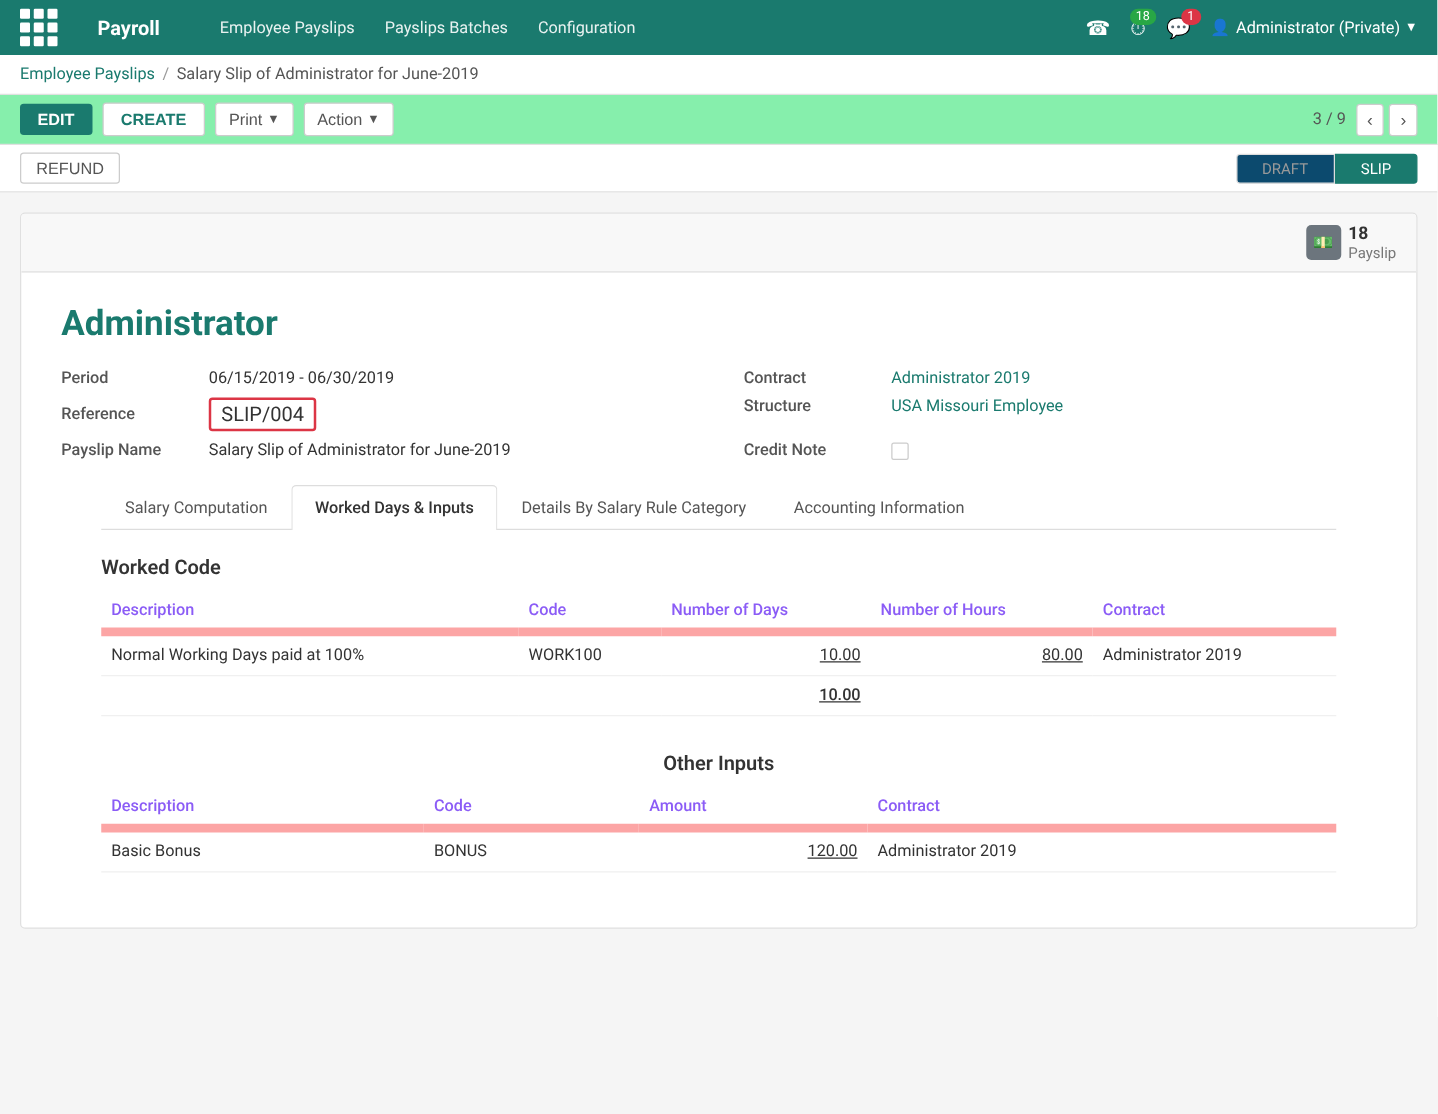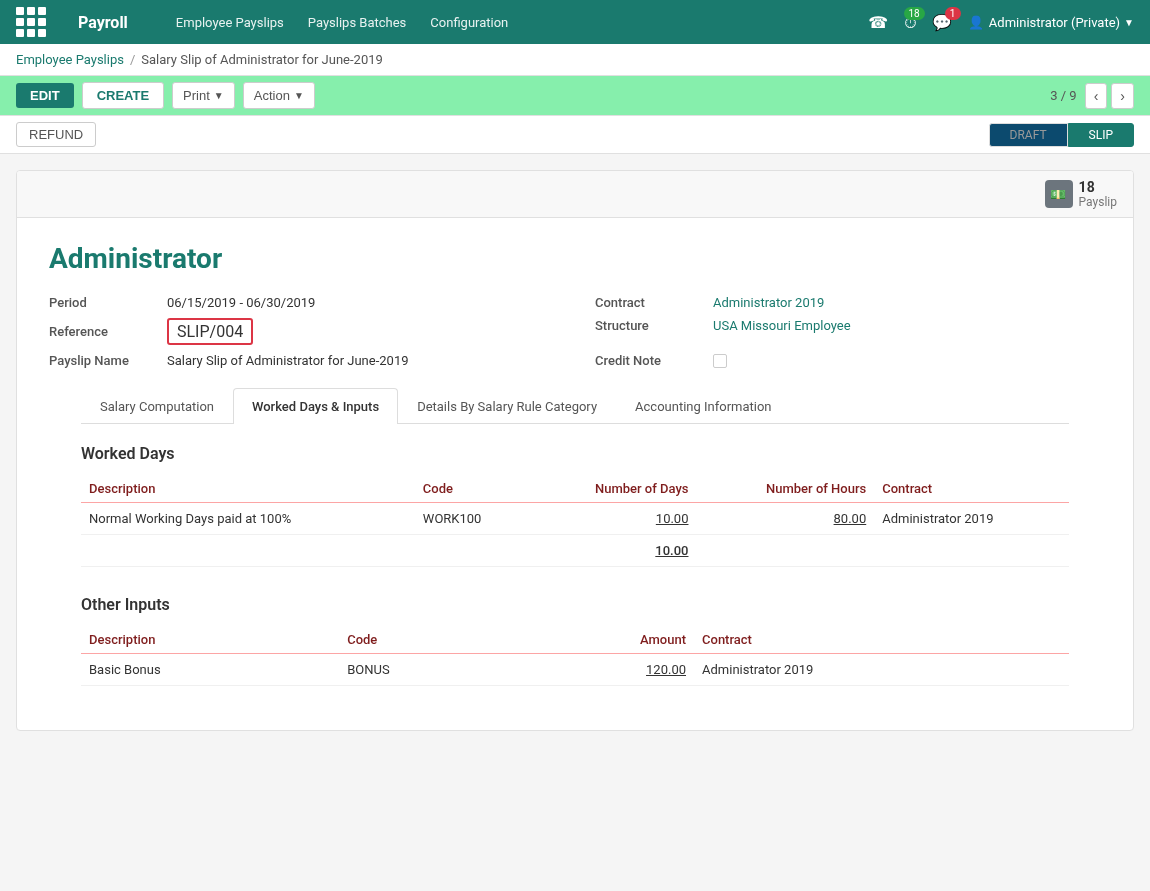--- a/index.html
+++ b/index.html
@@ -245,31 +245,31 @@
       font-weight: 600;
       color: #333;
       margin-bottom: 12px;
     }
 
     
     .data-table { width: 100%; border-collapse: collapse; font-size: 13px; }
     .data-table th {
       text-align: left;
       padding: 6px 8px;
-      color: #7f1d1d;
+      color: #8b5cf6;
       font-weight: 500;
-      border-bottom: 1px solid #fca5a5;
+      border-bottom: 7px solid #fca5a5;
     }
     .data-table td {
       padding: 8px 8px;
       color: #333;
       border-bottom: 1px solid #f0f0f0;
     }
     .data-table td.num { text-align: right; text-decoration: underline; }
-    .data-table th.num { text-align: right; }
+    .data-table th.num { }
     .total-row td {
       border-top: 1px solid #ddd;
       font-weight: 500;
       padding-top: 8px;
     }
     .total-num { text-align: right; }
 
     .caret { font-size: 10px; }
   </style>
 </head>
@@ -404,21 +404,21 @@
 
       <div class="tabs">
         <div class="tab">Salary Computation</div>
         <div class="tab active">Worked Days &amp; Inputs</div>
         <div class="tab">Details By Salary Rule Category</div>
         <div class="tab">Accounting Information</div>
       </div>
 
       <div class="tab-content">
 
-        <div class="section-heading">Worked Days</div>
+        <div class="section-heading">Worked Code</div>
         <table class="data-table">
           <thead>
             <tr>
               <th>Description</th>
               <th>Code</th>
               <th class="num">Number of Days</th>
               <th class="num">Number of Hours</th>
               <th>Contract</th>
             </tr>
           </thead>
@@ -433,21 +433,21 @@
             <tr class="total-row">
               <td></td>
               <td></td>
               <td class="num total-num">10.00</td>
               <td></td>
               <td></td>
             </tr>
           </tbody>
         </table>
 
-        <div class="section-heading" style="margin-top: 28px;">Other Inputs</div>
+        <div class="section-heading" style="margin-top: 28px; text-align: center;">Other Inputs</div>
         <table class="data-table">
           <thead>
             <tr>
               <th>Description</th>
               <th>Code</th>
               <th class="num">Amount</th>
               <th>Contract</th>
             </tr>
           </thead>
           <tbody>

